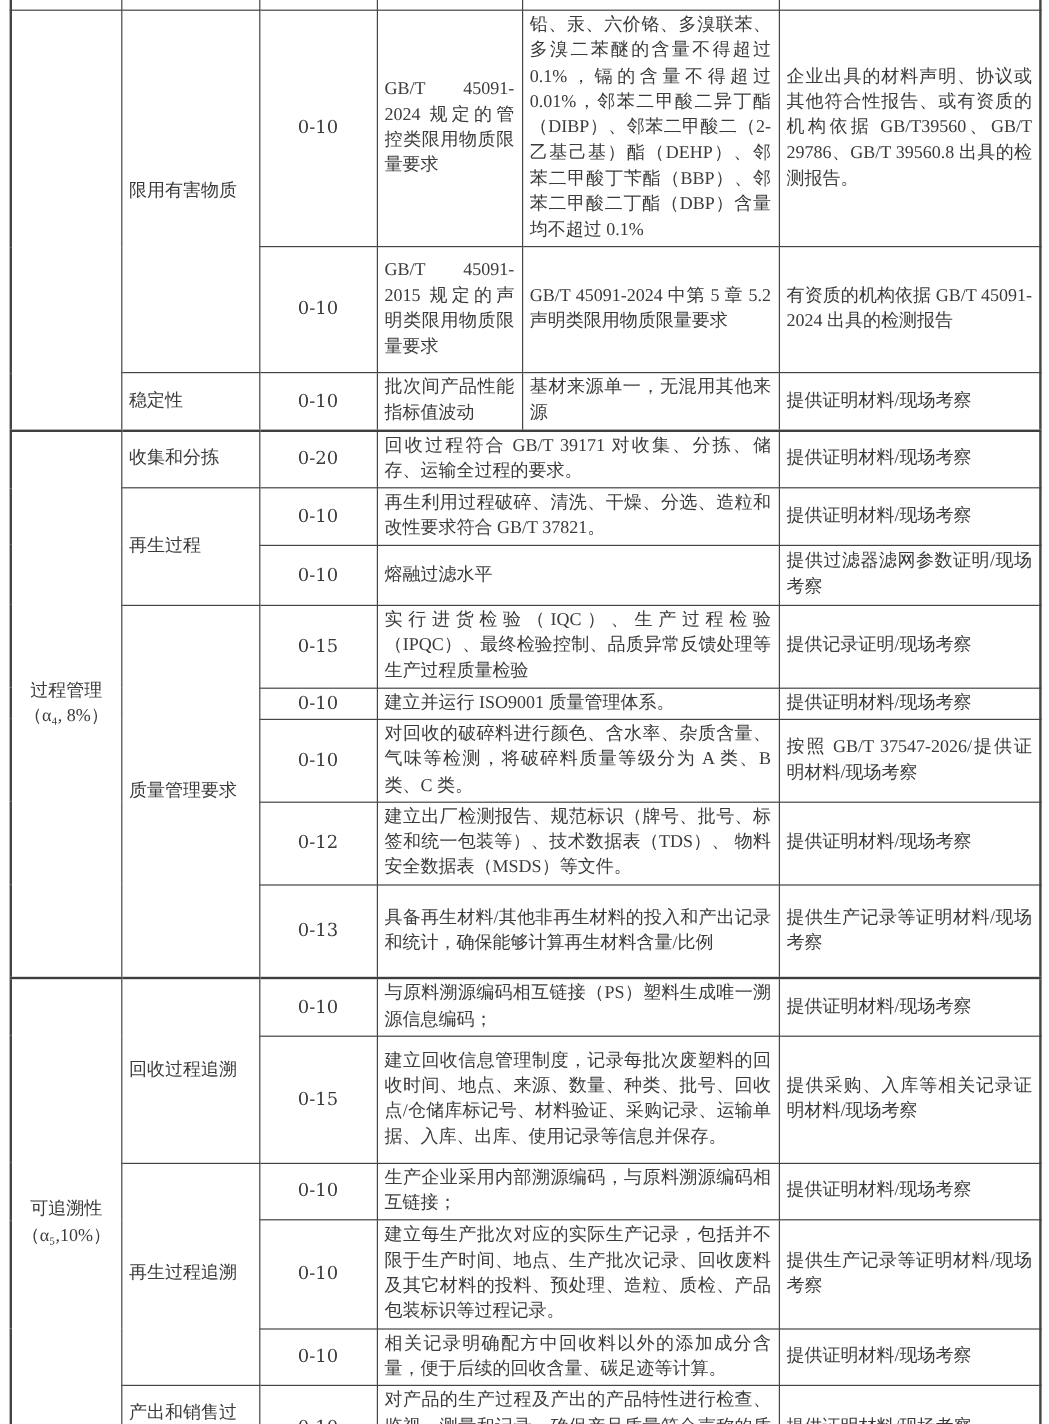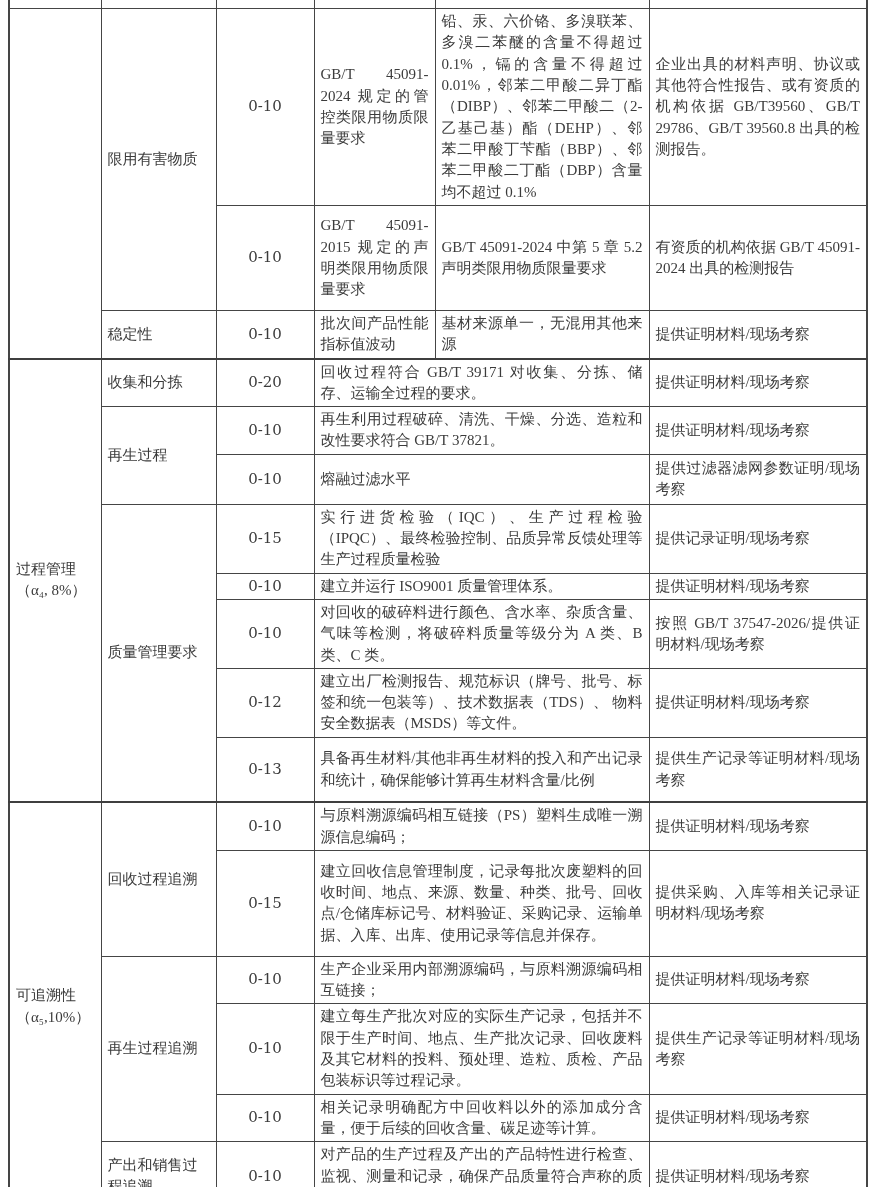--- a/index.html
+++ b/index.html
@@ -18,21 +18,21 @@
     padding:2px 6px;
     font-size:15px;line-height:1.42;
     vertical-align:middle;
     overflow:hidden;
     word-break:break-word;
   }
   tr.sliver td{border-top:0;padding:0;height:8px;}
   tr.sec td{border-top:2.4px solid #3f3f3f;}
   .c-center{}
   .c-just{text-align:justify;text-justify:inter-character;}
-  .c-group{}
+  .c-group{text-align:center;}
   .c-group .gw{display:block;}
   .c-score{text-align:center;font-family:"DejaVu Serif","Liberation Serif",serif;}
 </style>
 </head>
 <body>
 
 <table class="tbl">
   <colgroup>
     <col style="width:92px">
       <col style="width:115px">
@@ -118,21 +118,21 @@
     <td class="c-just" colspan="2">对回收的破碎料进行颜色、含水率、杂质含量、气味等检测，将破碎料质量等级分为 A 类、B 类、C 类。</td>
     <td class="c-just">按照 GB/T 37547-2026/提供证明材料/现场考察</td>
   </tr>
 
   <tr style="height:67px">
     <td class="c-score">0-12</td>
     <td class="c-just" colspan="2">建立出厂检测报告、规范标识（牌号、批号、标签和统一包装等）、技术数据表（TDS）、 物料安全数据表（MSDS）等文件。</td>
     <td>提供证明材料/现场考察</td>
   </tr>
 
-  <tr style="height:65px">
+  <tr style="height:78px">
     <td class="c-score">0-13</td>
     <td class="c-just" colspan="2">具备再生材料/其他非再生材料的投入和产出记录和统计，确保能够计算再生材料含量/比例</td>
     <td class="c-just">提供生产记录等证明材料/现场考察</td>
   </tr>
 
   <tr class="sec" style="height:47px">
     <td class="c-group" rowspan="6">
       <span class="gw">可追溯性</span>
       <span class="gw">（α₅,10%）</span>
     </td>

